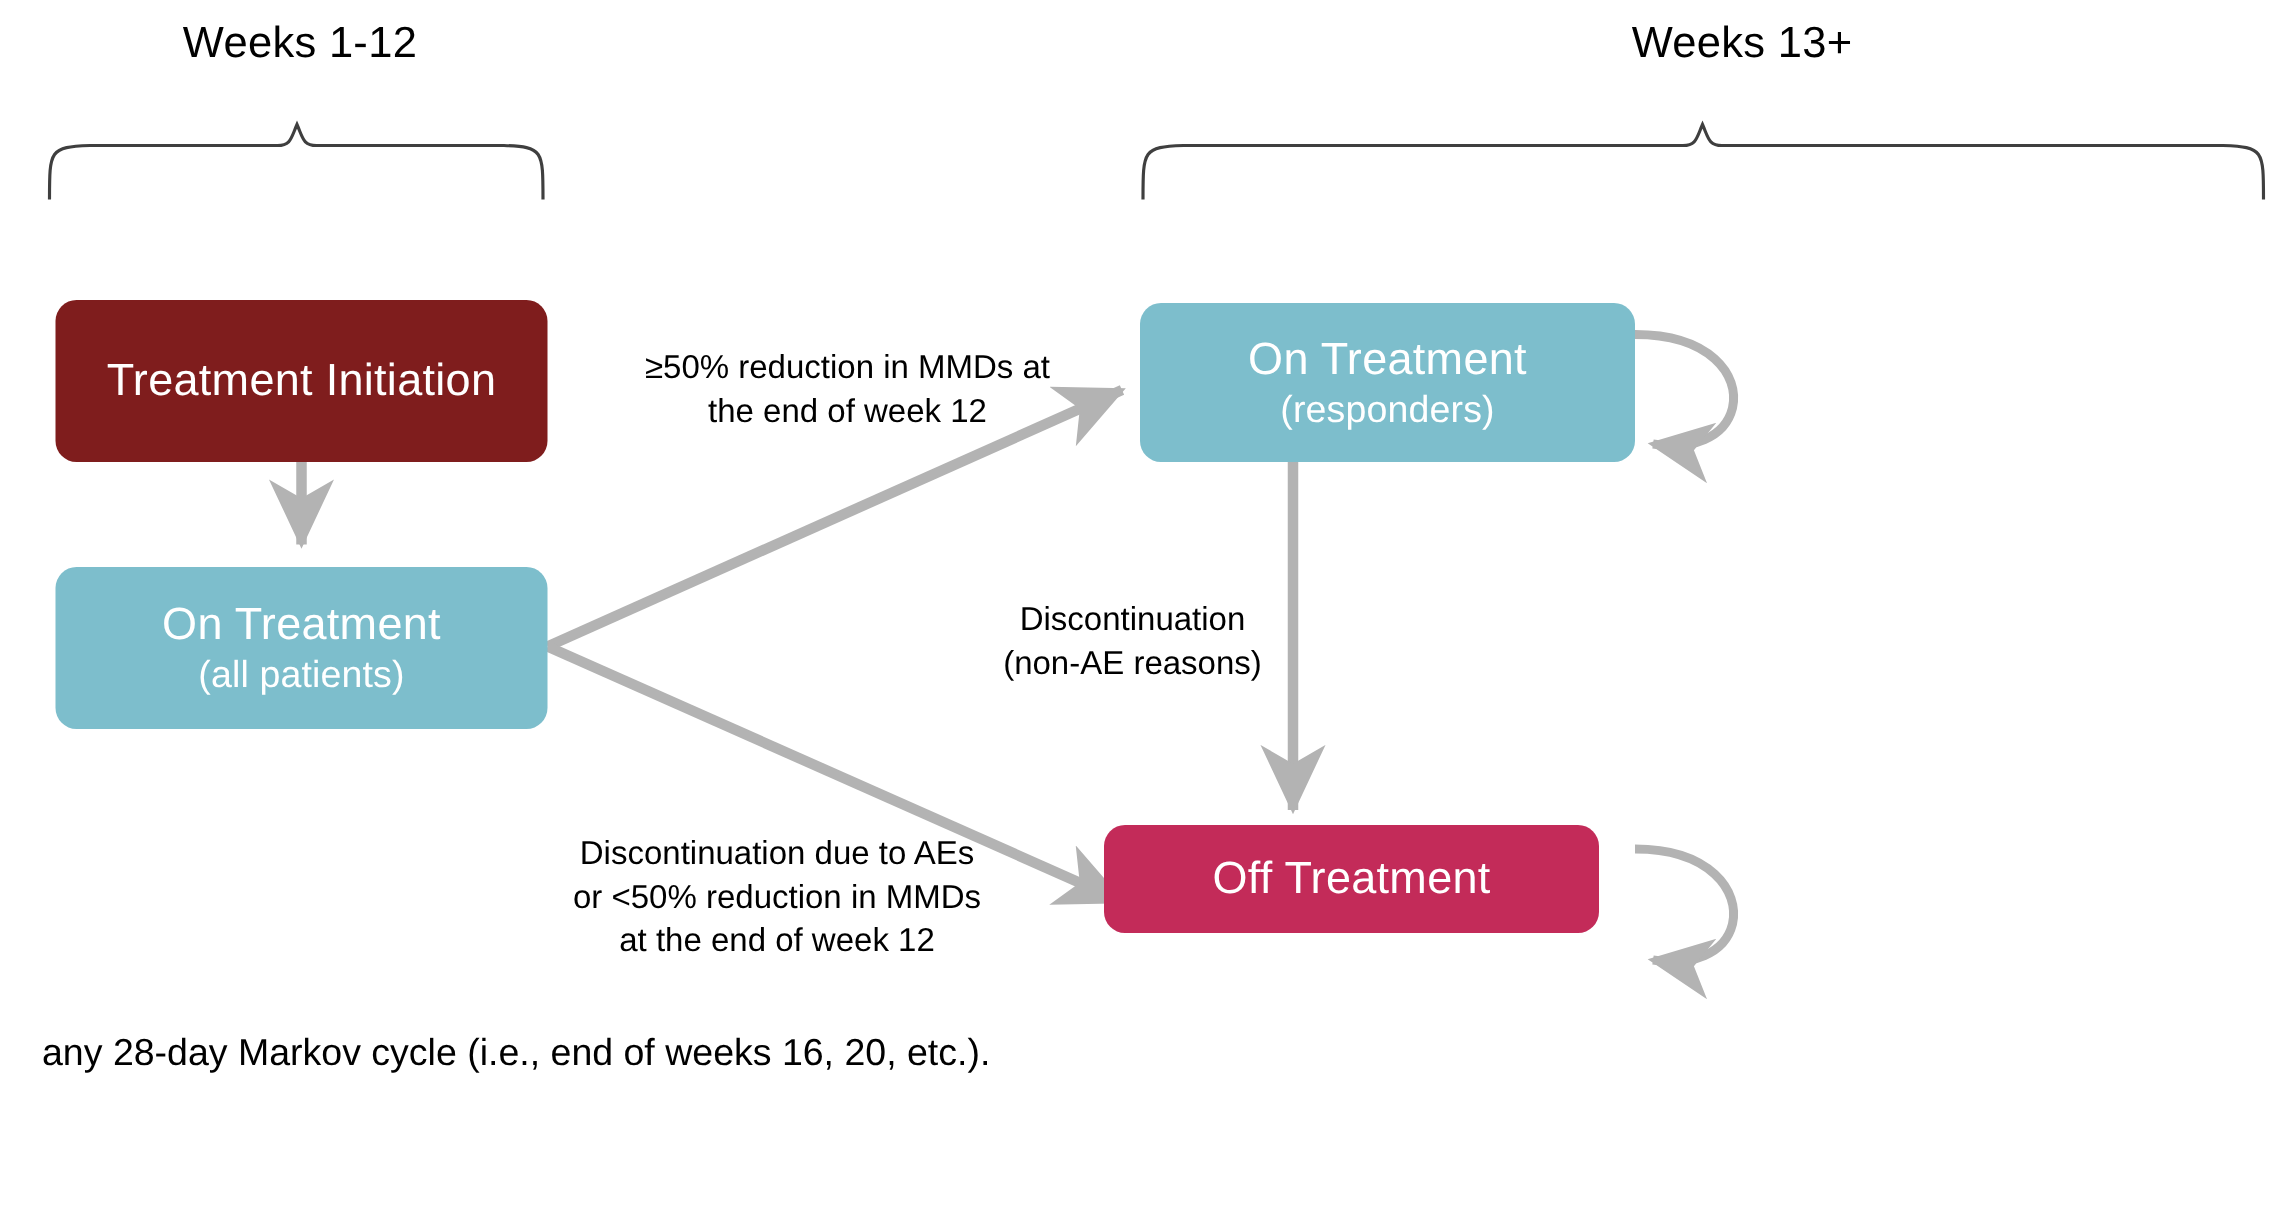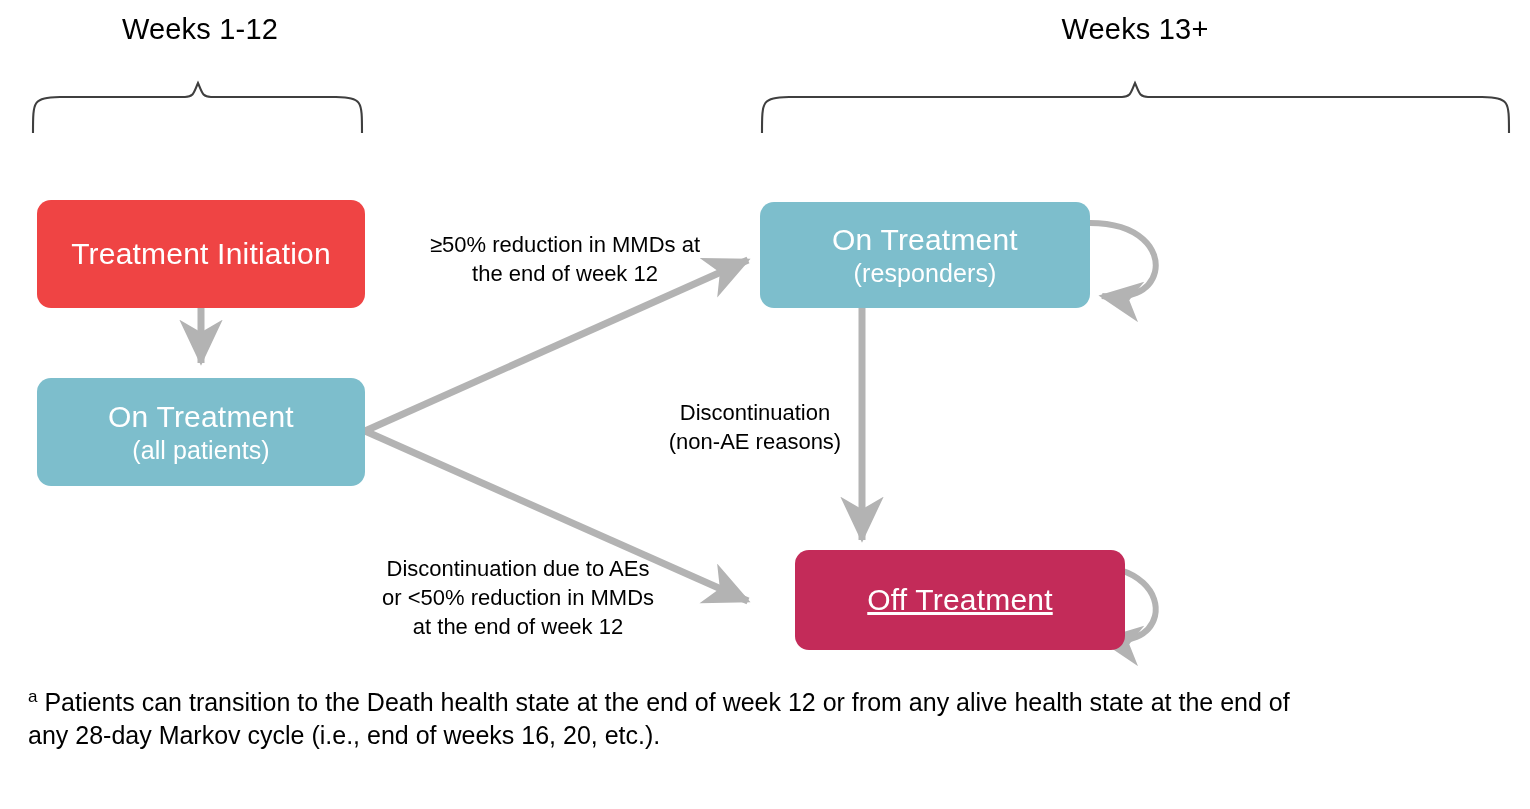--- a/index.html
+++ b/index.html
@@ -27,21 +27,21 @@
   
   .phase-label {
     position: absolute;
     font-size: 29px;
     color: #000000;
     text-align: center;
     white-space: nowrap;
     letter-spacing: 0.2px;
   }
   #phase-label-left  { left: 100px; top: 13px; width: 200px; }
-  #phase-label-right { left: 1035px; top: 13px; width: 200px; }
+  #phase-label-right { left: 1035px; top: 13px; width: 200px; text-align: right; }
 
   
   .node {
     position: absolute;
     border-radius: 14px;
     color: #ffffff;
     display: flex;
     flex-direction: column;
     align-items: center;
     justify-content: center;
@@ -58,34 +58,33 @@
     letter-spacing: 0.1px;
   }
   .node .sup {
     font-size: 18px;
     vertical-align: super;
     line-height: 0;
   }
 
   #node-treatment-initiation {
     left: 37px;  top: 200px;  width: 328px; height: 108px;
-    background: #ef4444;
+    background: #7f1d1d;
   }
   #node-on-treatment-all {
     left: 37px;  top: 378px;  width: 328px; height: 108px;
     background: #7DBECC;
   }
   #node-on-treatment-responders {
     left: 760px; top: 202px;  width: 330px; height: 106px;
     background: #7DBECC;
   }
   #node-off-treatment {
-    left: 795px; top: 550px;  width: 330px; height: 100px;
+    left: 736px; top: 550px;  width: 330px; height: 72px;
     background: #C32B59;
-    text-decoration: underline;
   }
   #node-death {
     left: 1295px; top: 380px; width: 220px; height: 100px;
     background: #ED8CA8;
   }
 
   
   .edge-label {
     position: absolute;
     font-size: 22px;
@@ -191,17 +190,16 @@
 the end of week 12</div>
 
   <div class="edge-label" id="edge-label-discont">Discontinuation
 (non-AE reasons)</div>
 
   <div class="edge-label" id="edge-label-off">Discontinuation due to AEs
 or &lt;50% reduction in MMDs
 at the end of week 12</div>
 
   <div id="footnote">
-    <span class="fn-line"><span class="fn-sup">a</span><span> Patients can transition to the Death health state at the end of week 12 or from any alive health state at the end of</span></span>
     <span class="fn-line">any 28-day Markov cycle (i.e., end of weeks 16, 20, etc.).</span>
   </div>
 
 </div>
 
 </body></html>

